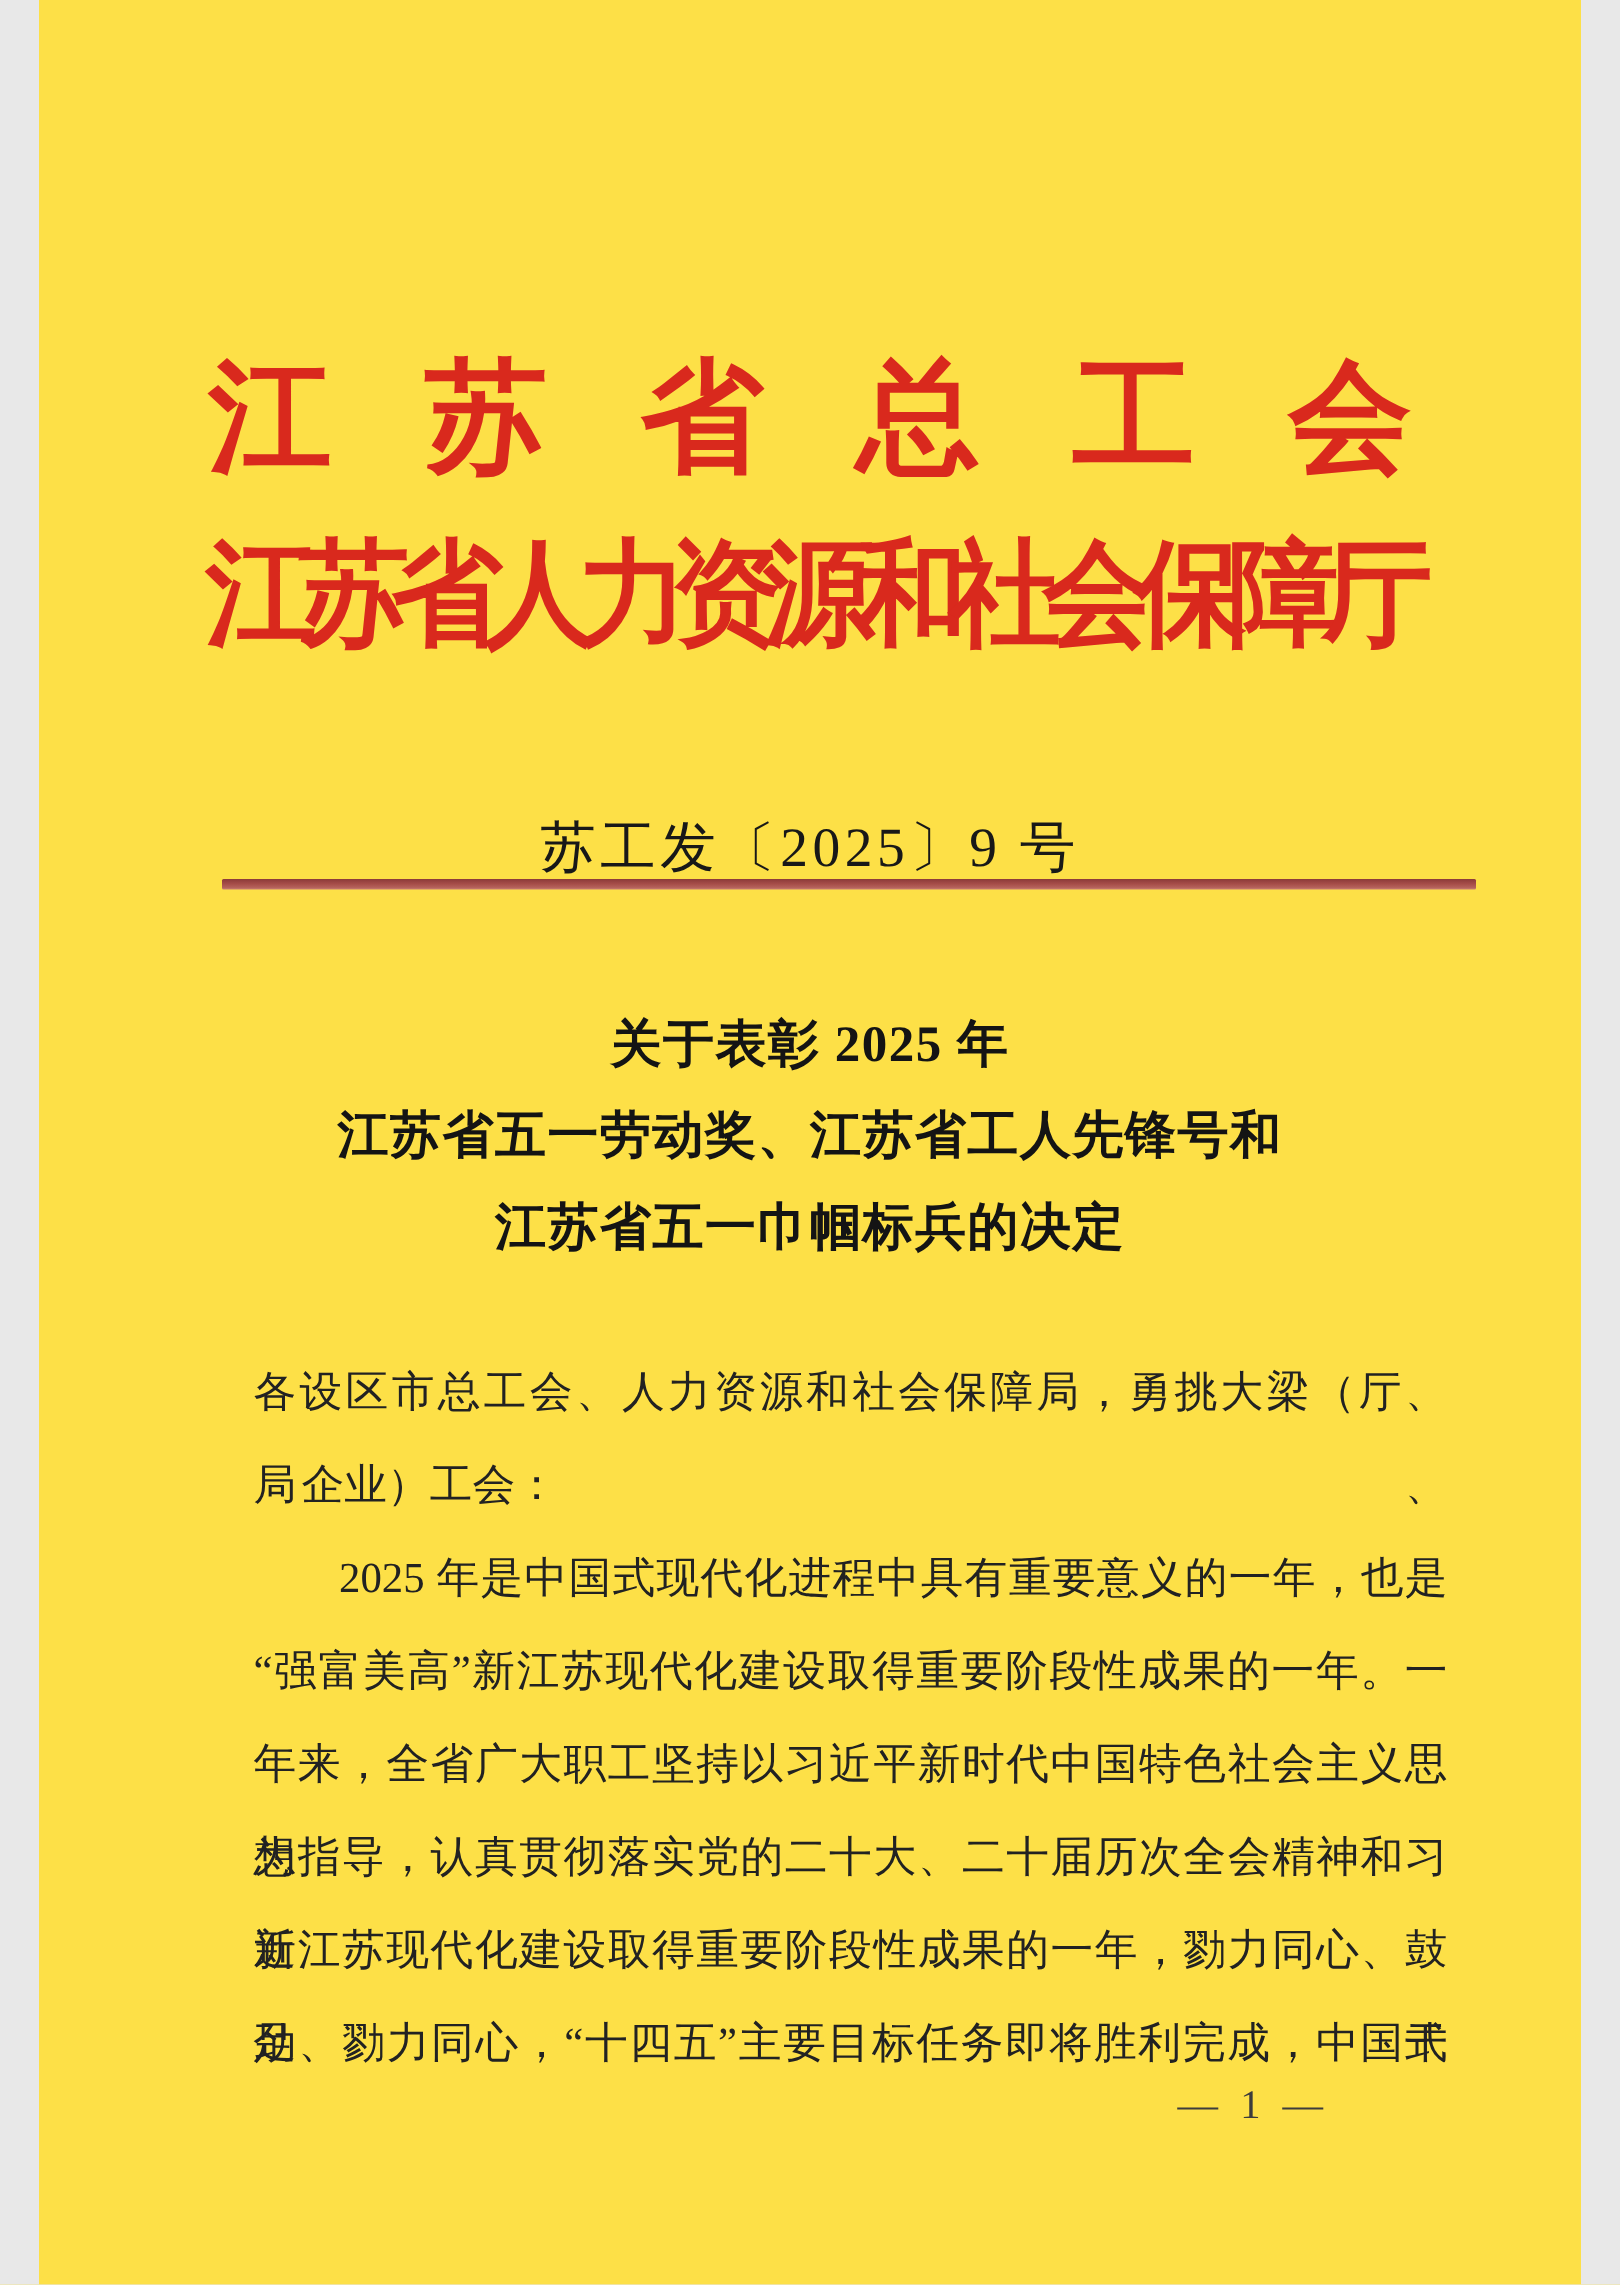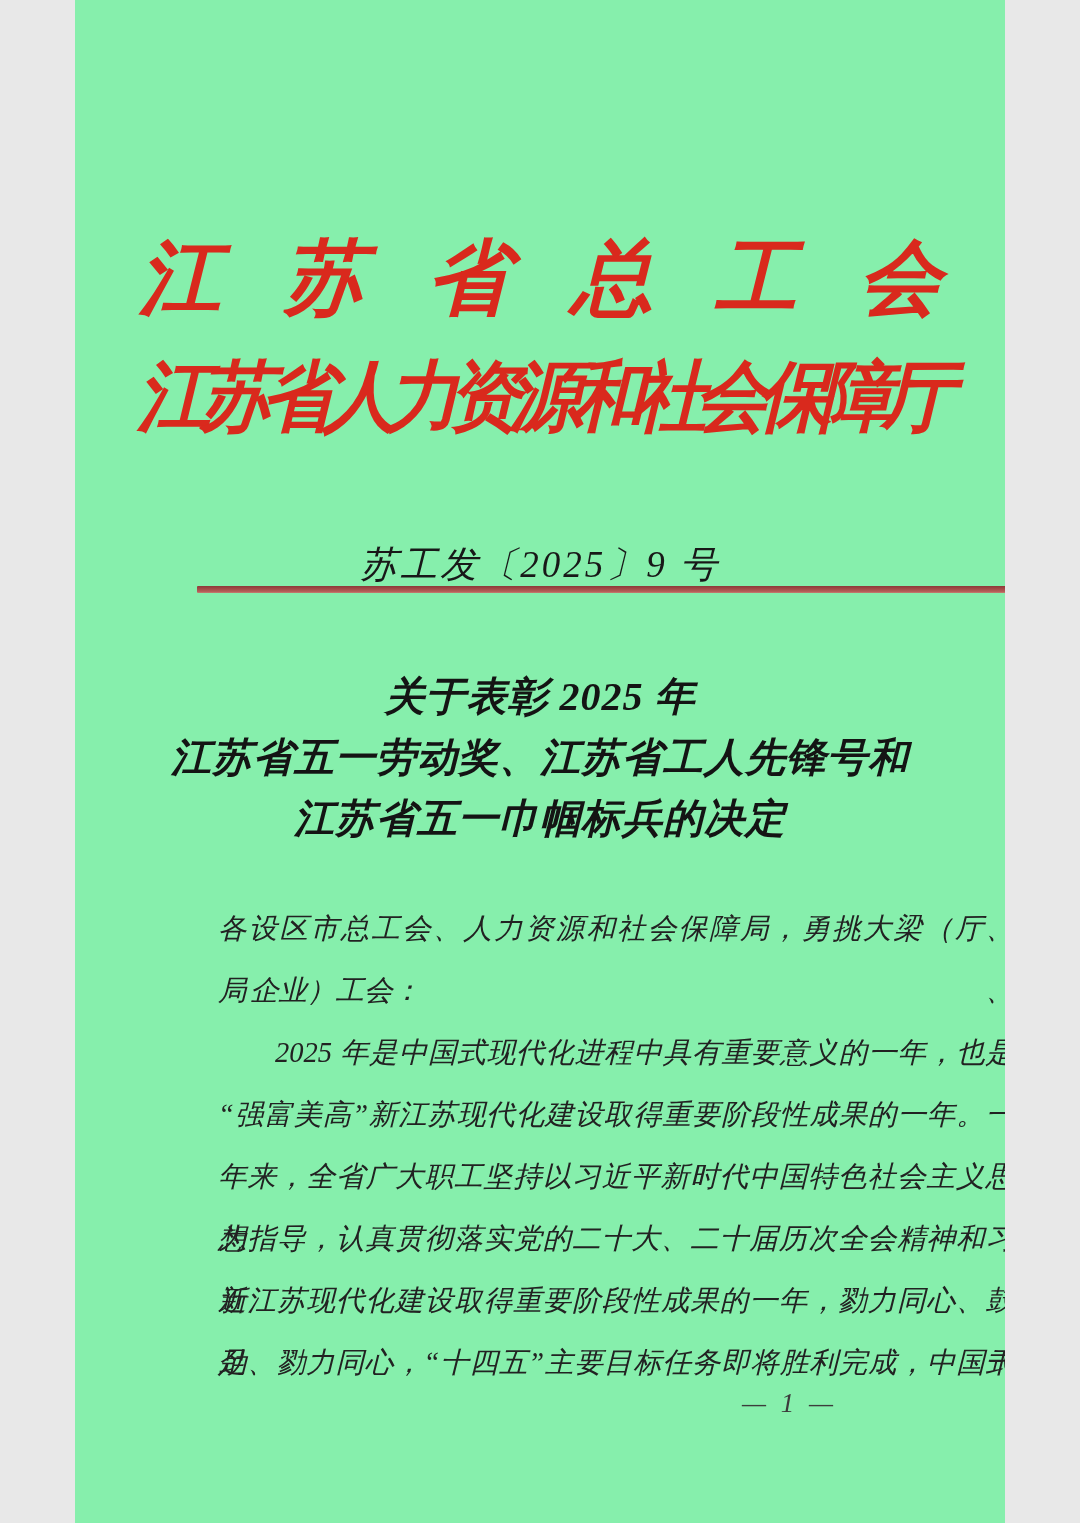--- a/index.html
+++ b/index.html
@@ -1,26 +1,25 @@
 <!DOCTYPE html>
 <html><head>
 <meta charset="utf-8">
 <style>
   * { margin: 0; padding: 0; box-sizing: border-box; }
   html, body { background: #e8e8e8; }
   .page {
     position: relative;
-    width: 930px;
+    width: 1028px;
     height: 1523px;
     margin: 0 auto;
-    background: #86efac;
+    background: #fde047;
     font-family: "Liberation Serif", "DejaVu Serif", serif;
     color: #1d1d1d;
     overflow: hidden;
-    font-style: italic;
   }
 
   
   .org-block {
     position: absolute;
     top: 238px;
     left: 0;
     width: 100%;
     text-align: center;
     color: #d9291d;
@@ -65,21 +64,21 @@
     border-radius: 1px;
   }
 
   
   .doc-title {
     position: absolute;
     top: 666px;
     left: 0;
     width: 100%;
     text-align: center;
-    font-size: 40px;
+    font-size: 34px;
     font-weight: bold;
     line-height: 61px;
     color: #141414;
     letter-spacing: 1px;
   }
 
   
   .body-block {
     position: absolute;
     top: 898px;

